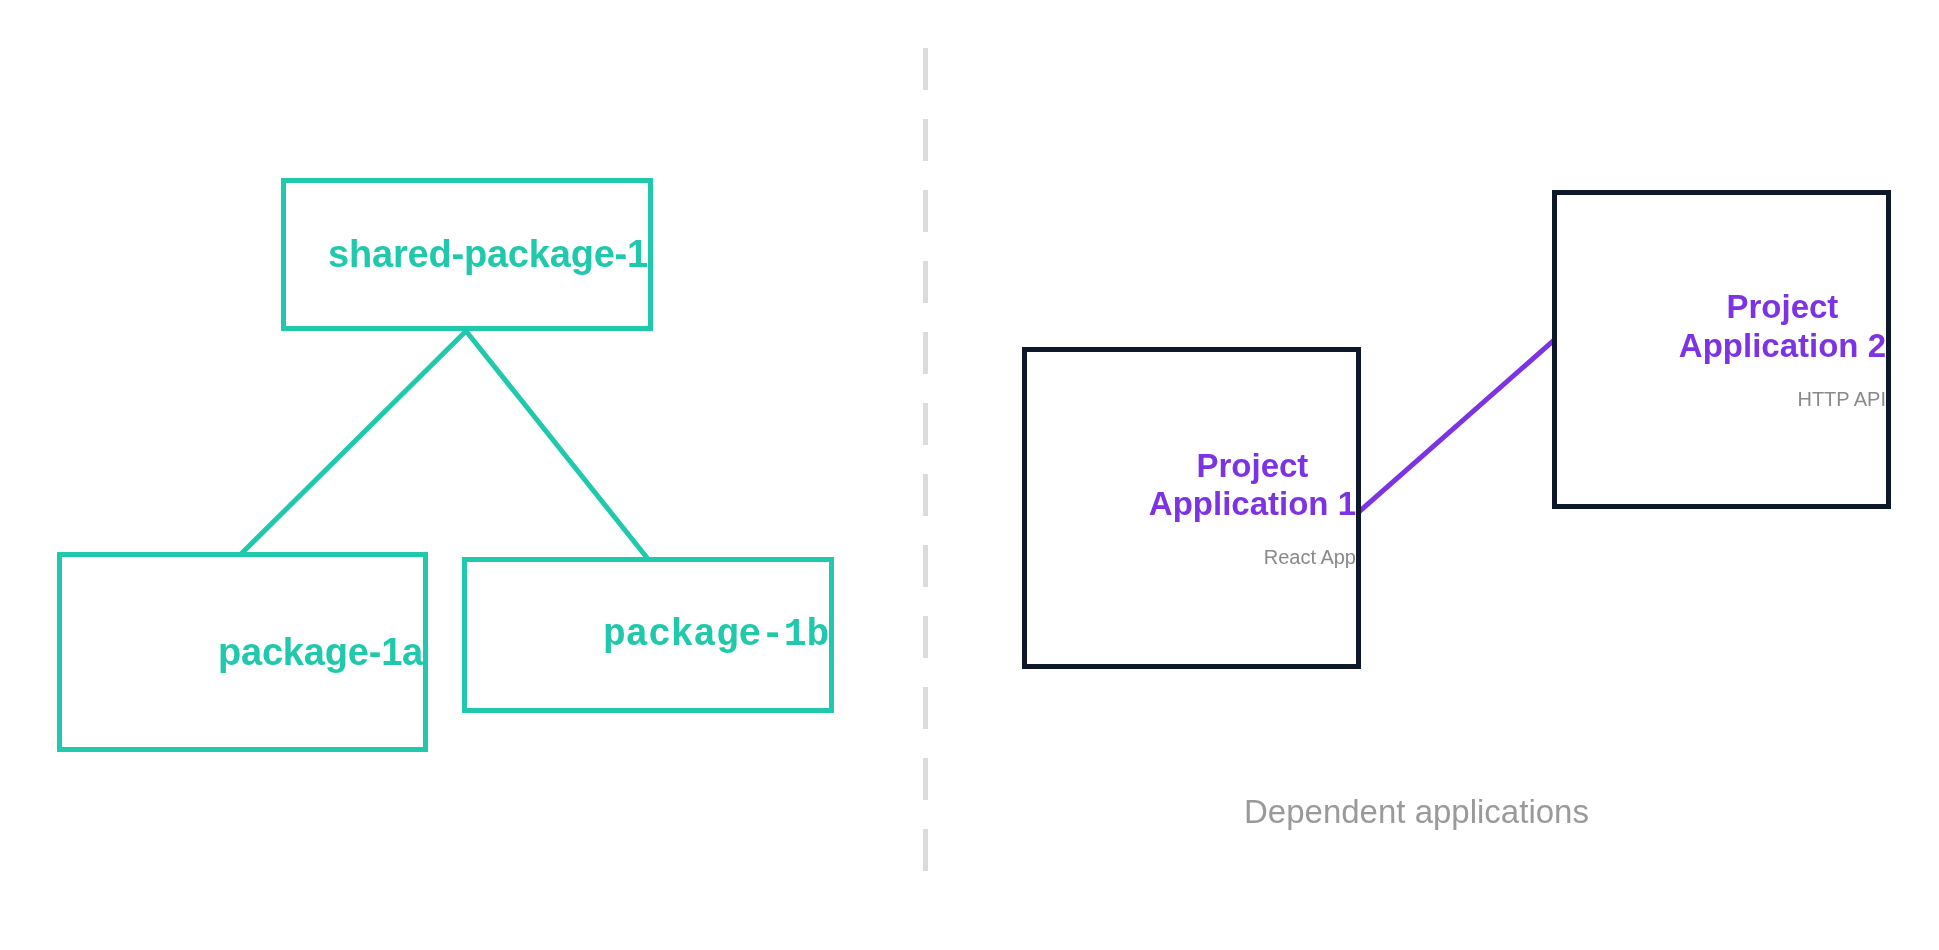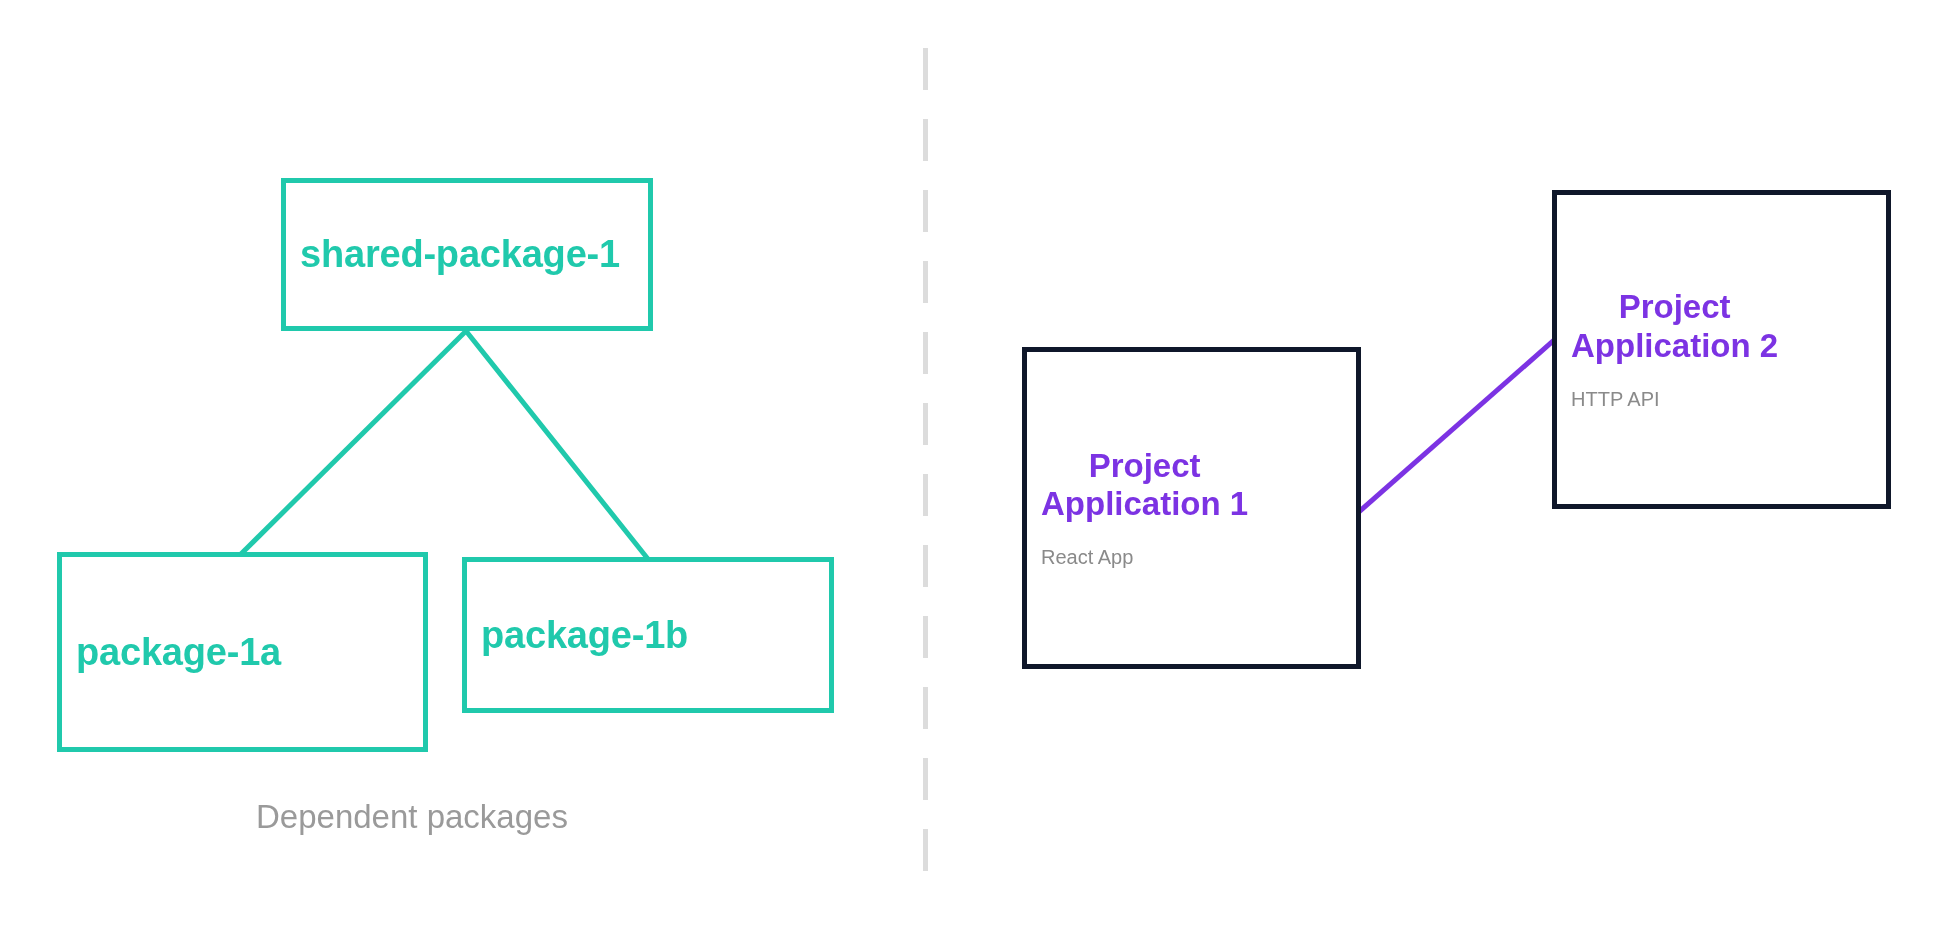--- a/index.html
+++ b/index.html
@@ -27,21 +27,21 @@
     height: 950px;
     pointer-events: none;
   }
   
   .node {
     position: absolute;
     box-sizing: border-box;
     background: #ffffff;
     display: flex;
     flex-direction: column;
-    align-items: flex-start;
+    align-items: flex-end;
     justify-content: center;
     text-align: center;
     padding-left: 14px;
   }
   .node-title {
     font-weight: bold;
     line-height: 1.16;
     white-space: pre-line;
   }
   .node-sub {
@@ -69,21 +69,21 @@
     font-size: 33px;
   }
   .app .node-sub {
     font-size: 20px;
     margin-top: 22px;
   }
 
   
   #node-shared-package-1 { left: 281px; top: 178px; width: 372px; height: 153px; }
   #node-package-1a       { left: 57px;  top: 552px; width: 371px; height: 200px; }
-  #node-package-1b       { left: 462px; top: 557px; width: 372px; height: 156px; }
+  #node-package-1b       { left: 462px; top: 557px; width: 372px; height: 156px; font-family: Liberation Mono, monospace; }
   #node-project-application-1 { left: 1022px; top: 347px; width: 339px; height: 322px; }
   #node-project-application-2 { left: 1552px; top: 190px; width: 339px; height: 319px; }
 
   
   .caption {
     position: absolute;
     color: #9a9a9a;
     font-size: 33px;
     white-space: nowrap;
   }
@@ -129,28 +129,28 @@
   </div>
 
   <div class="node pkg" id="node-package-1a">
     <span class="node-title">package-1a</span>
   </div>
 
   <div class="node pkg" id="node-package-1b">
     <span class="node-title">package-1b</span>
   </div>
 
-  <div class="caption" id="caption-packages">Dependent packages</div>
 
   <div class="node app" id="node-project-application-1">
     <span class="node-title">Project
 Application 1</span>
     <span class="node-sub">React App</span>
   </div>
 
   <div class="node app" id="node-project-application-2">
     <span class="node-title">Project
 Application 2</span>
     <span class="node-sub">HTTP API</span>
   </div>
 
+  <div class="caption" id="caption-applications">Dependent applications</div>
 
 </div>
 
 </body></html>

